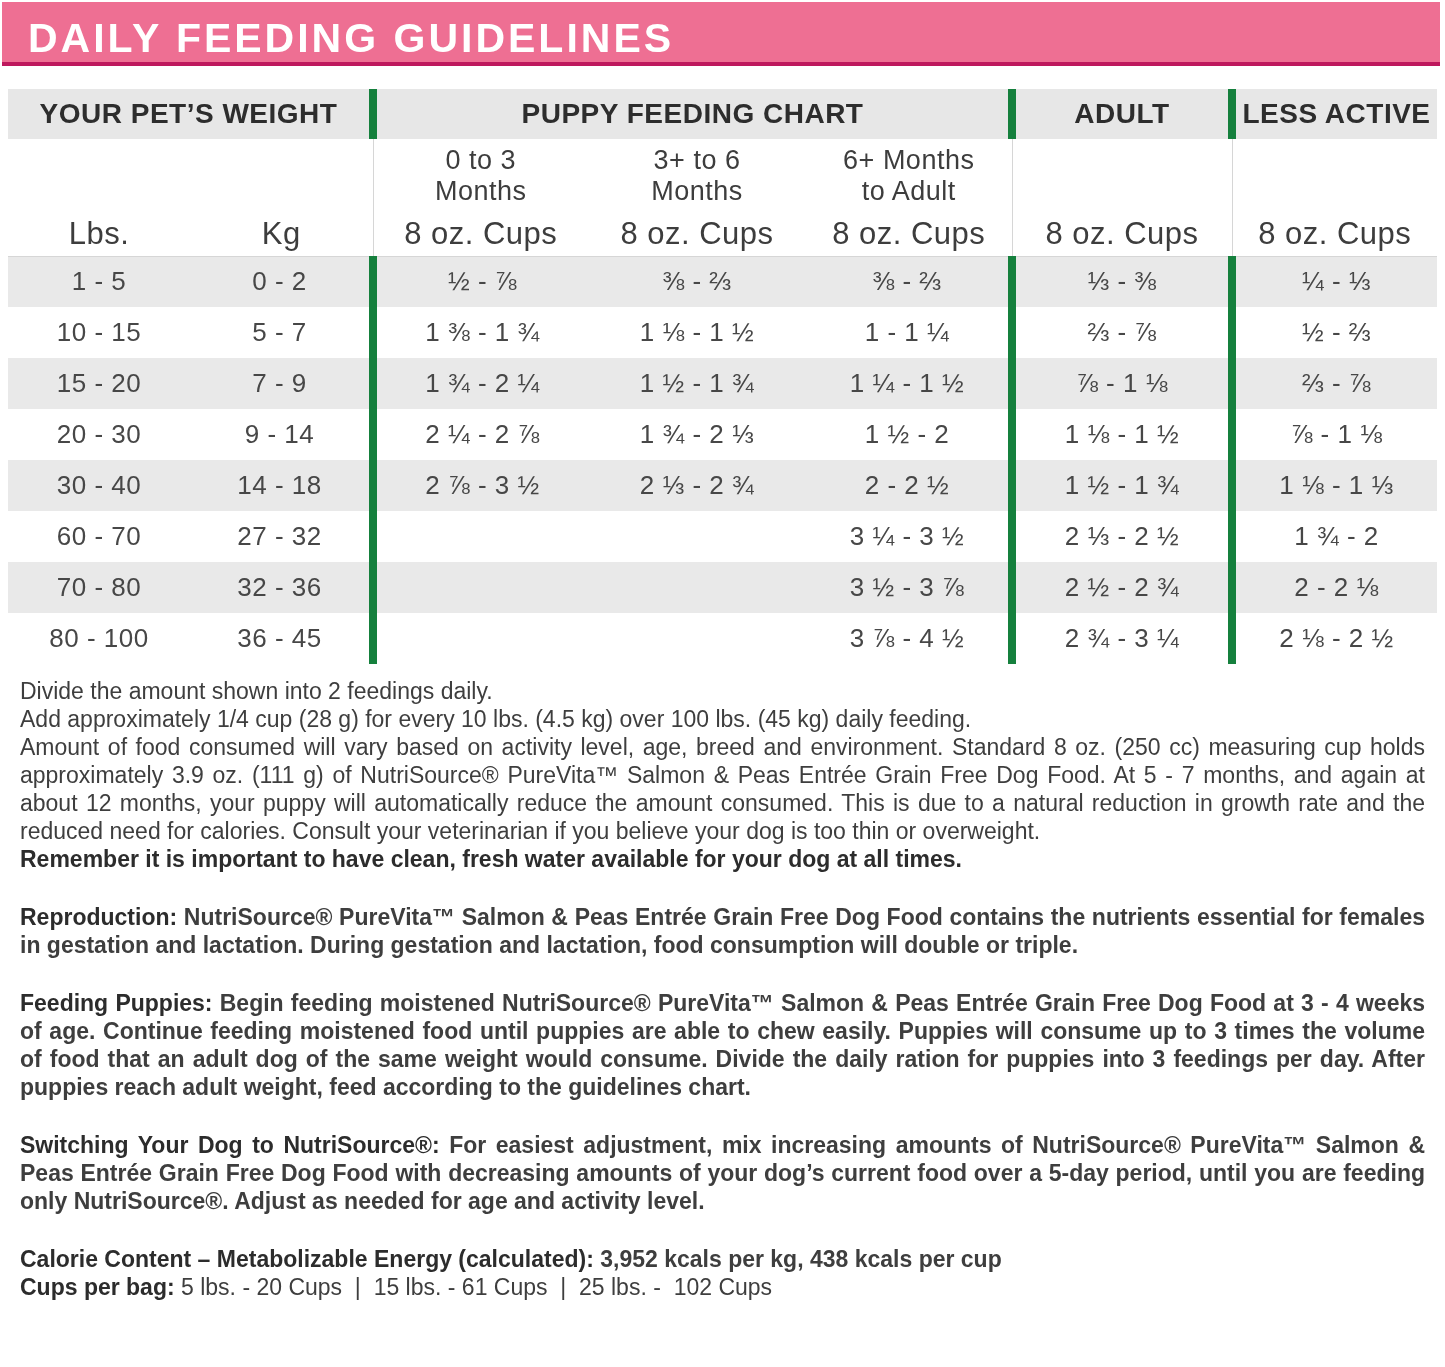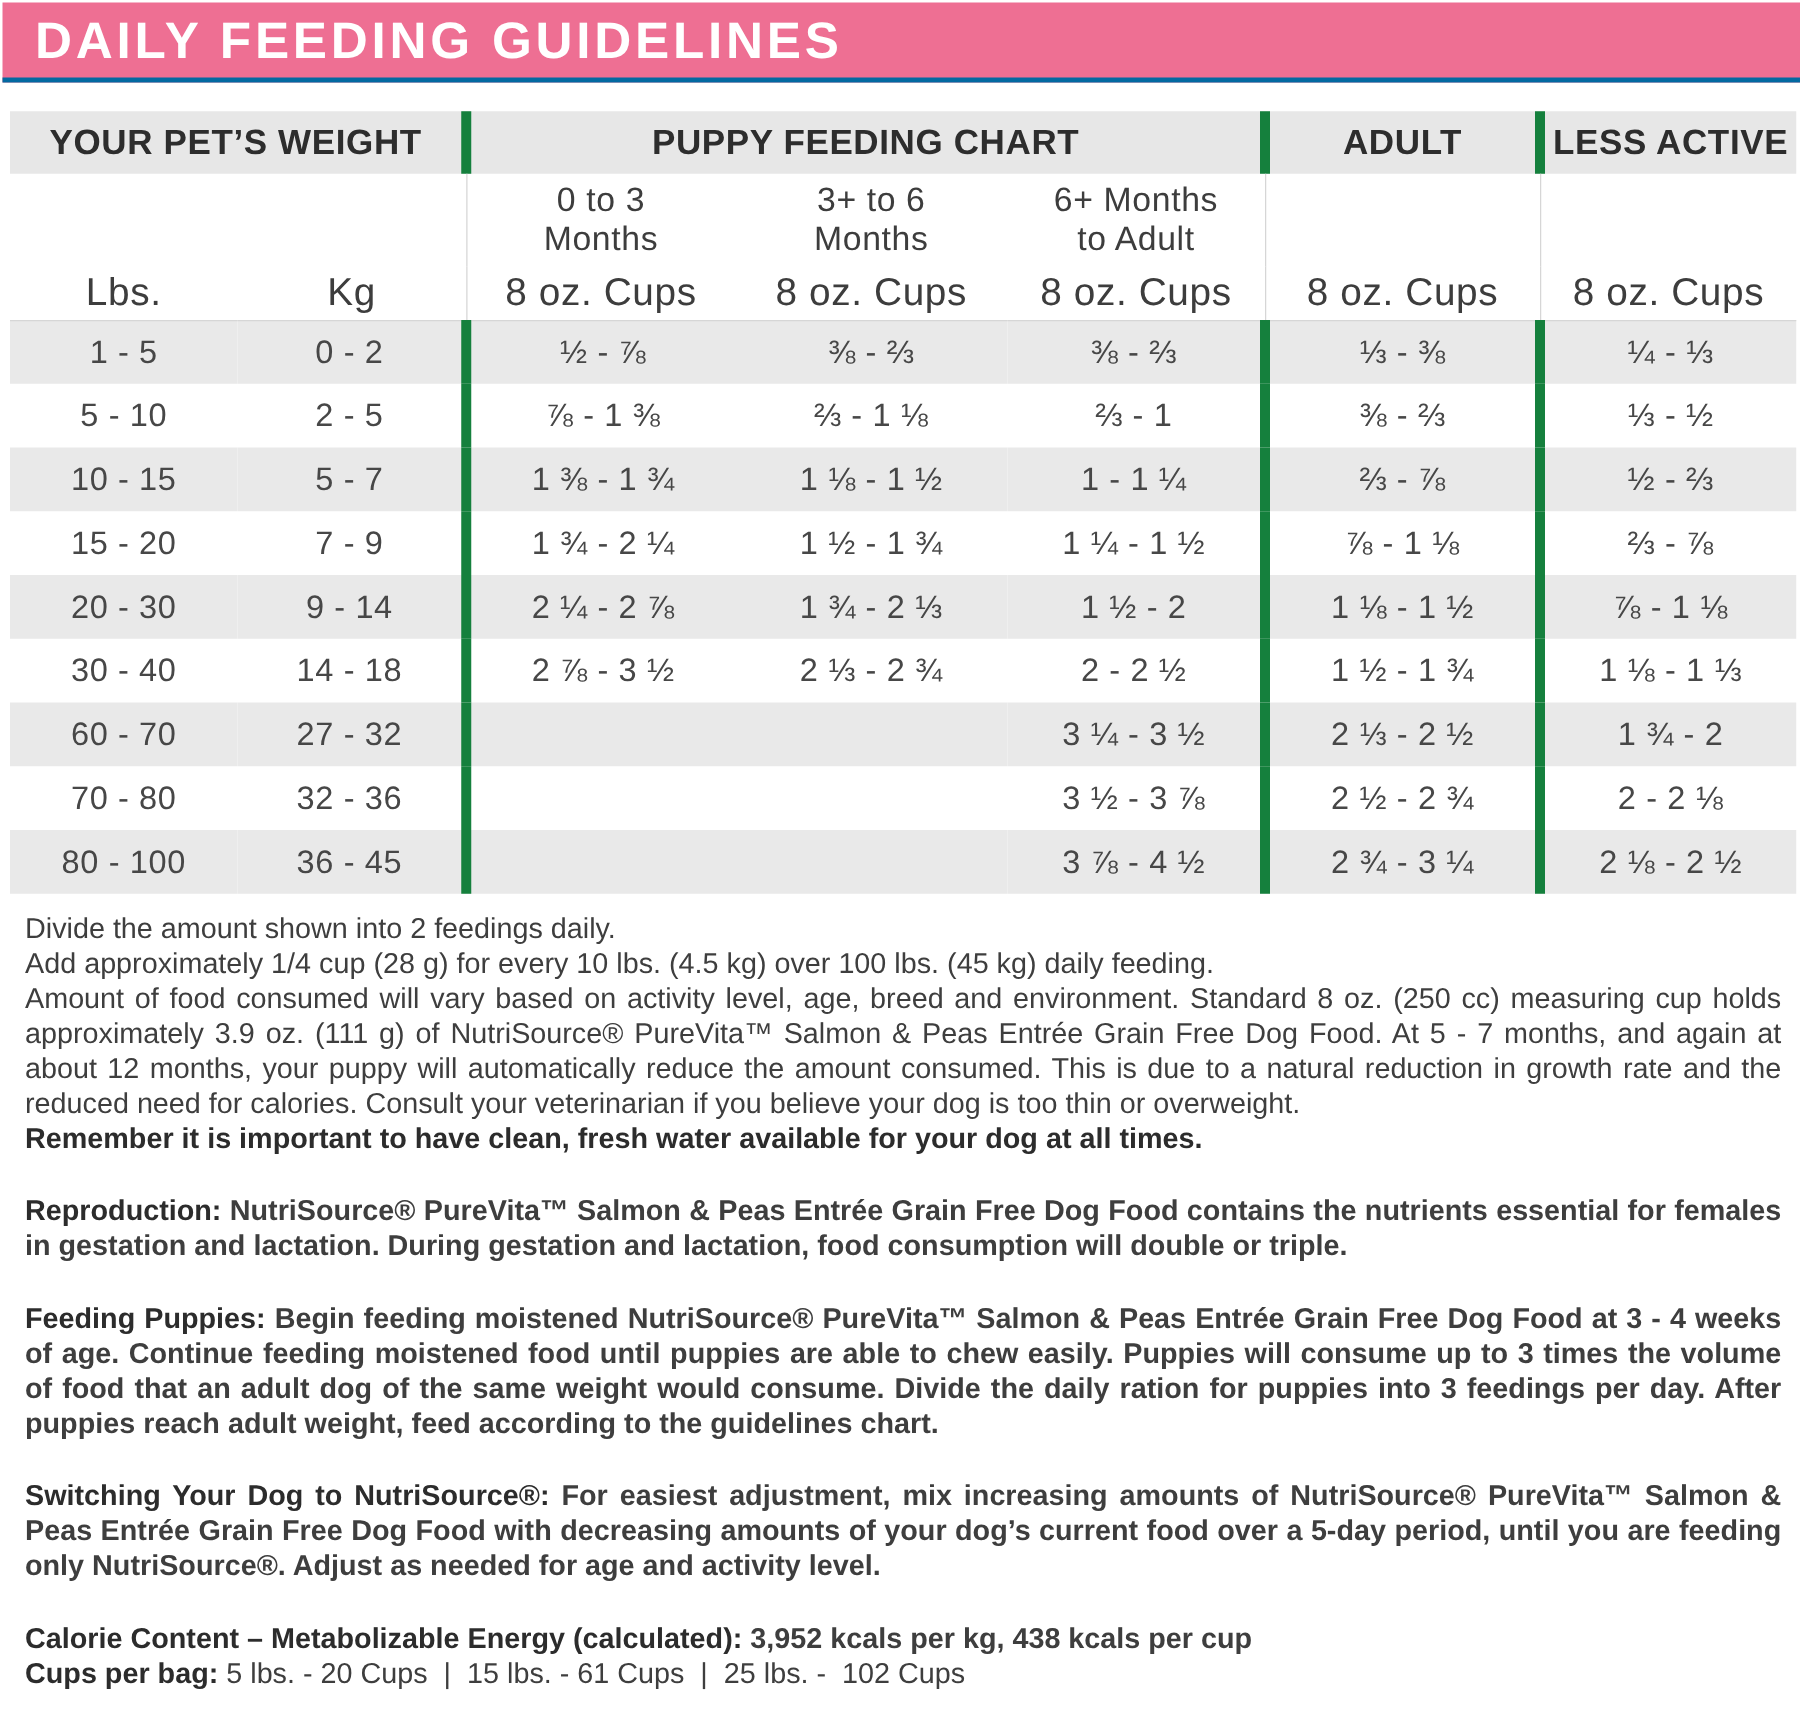--- a/index.html
+++ b/index.html
@@ -9,22 +9,22 @@
     background:#fff;
     overflow:hidden;
     font-family:"Liberation Sans",sans-serif;
     color:#3e3e3e;
   }
   
   .title-bar{
     margin:2px 5px 0 2px;
     height:60px;
     background:#ee6f93;
-    border-bottom:4px solid #0369a1;
-    display:flex;align-items:center;
+    border-bottom:4px solid #be185d;
+    display:flex;align-items:flex-end;
   }
   .title-bar h1{
     margin:0;padding-left:26px;
     font-size:41px;font-weight:bold;letter-spacing:3px;
     color:#ffffff;white-space:nowrap;
   }
   
   table.feed{
     table-layout:fixed;border-collapse:collapse;
     width:1429px;margin:23px 8px 0 8px;
@@ -113,29 +113,20 @@
       <tr>
         <td>1 - 5</td>
         <td>0 - 2</td>
         <td class="gapL">½ - ⅞</td>
         <td>⅜ - ⅔</td>
         <td>⅜ - ⅔</td>
         <td class="gapL">⅓ - ⅜</td>
         <td class="gapL">¼ - ⅓</td>
       </tr>
       <tr>
-        <td>5 - 10</td>
-        <td>2 - 5</td>
-        <td class="gapL">⅞ - 1 ⅜</td>
-        <td>⅔ - 1 ⅛</td>
-        <td>⅔ - 1</td>
-        <td class="gapL">⅜ - ⅔</td>
-        <td class="gapL">⅓ - ½</td>
-      </tr>
-      <tr>
         <td>10 - 15</td>
         <td>5 - 7</td>
         <td class="gapL">1 ⅜ - 1 ¾</td>
         <td>1 ⅛ - 1 ½</td>
         <td>1 - 1 ¼</td>
         <td class="gapL">⅔ - ⅞</td>
         <td class="gapL">½ - ⅔</td>
       </tr>
       <tr>
         <td>15 - 20</td>

